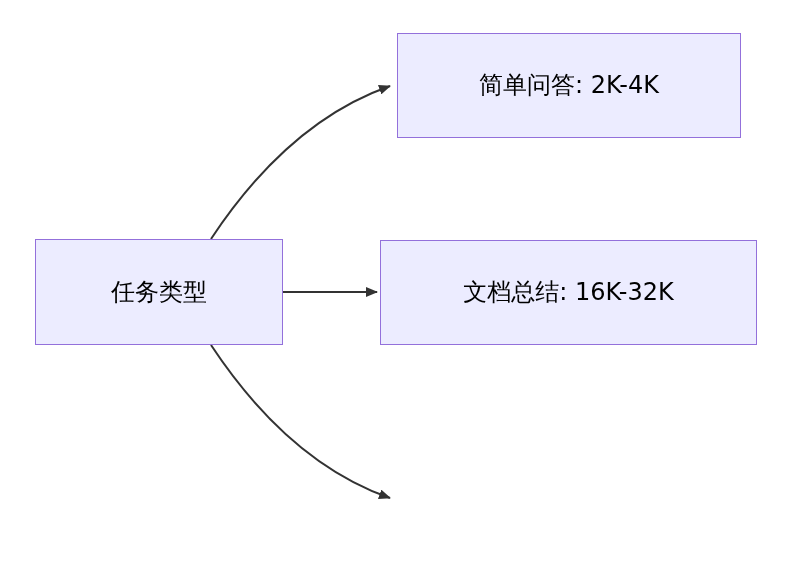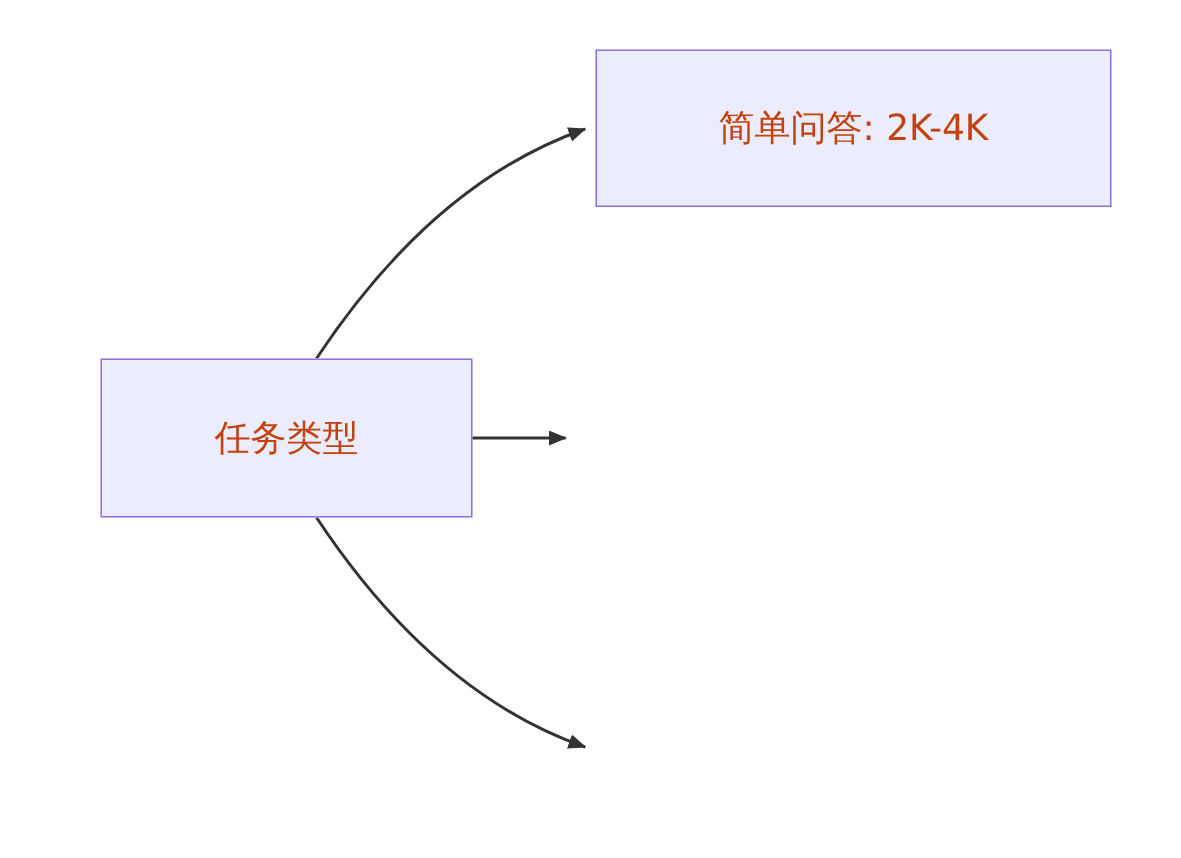--- a/index.html
+++ b/index.html
@@ -30,26 +30,26 @@
     pointer-events: none;
   }
   .node {
     position: absolute;
     background: #ECECFF;
     border: 1.5px solid #9370DB;
     box-sizing: border-box;
     display: flex;
     align-items: center;
     justify-content: center;
-    color: #c2410c;
+    color: #000000;
     font-size: 24px;
     line-height: 1.2;
     text-align: center;
   }
-  .node-root   { left: 35px;  top: 239px; width: 248px; height: 106px; margin-left: 32px; }
+  .node-root   { left: 35px;  top: 239px; width: 248px; height: 106px; }
   .node-top    { left: 397px; top: 33px;  width: 344px; height: 105px; }
   .node-mid    { left: 380px; top: 240px; width: 377px; height: 105px; }
   .node-bottom { left: 386px; top: 447px; width: 367px; height: 105px; }
   .edge-path {
     fill: none;
     stroke: #333333;
     stroke-width: 2px;
   }
 </style>
 </head>
@@ -69,15 +69,18 @@
   </svg>
 
   <div class="node node-root">
     <span>任务类型</span>
   </div>
 
   <div class="node node-top">
     <span>简单问答: 2K-4K</span>
   </div>
 
+  <div class="node node-mid">
+    <span>文档总结: 16K-32K</span>
+  </div>
 
 
 </div>
 
 </body></html>

